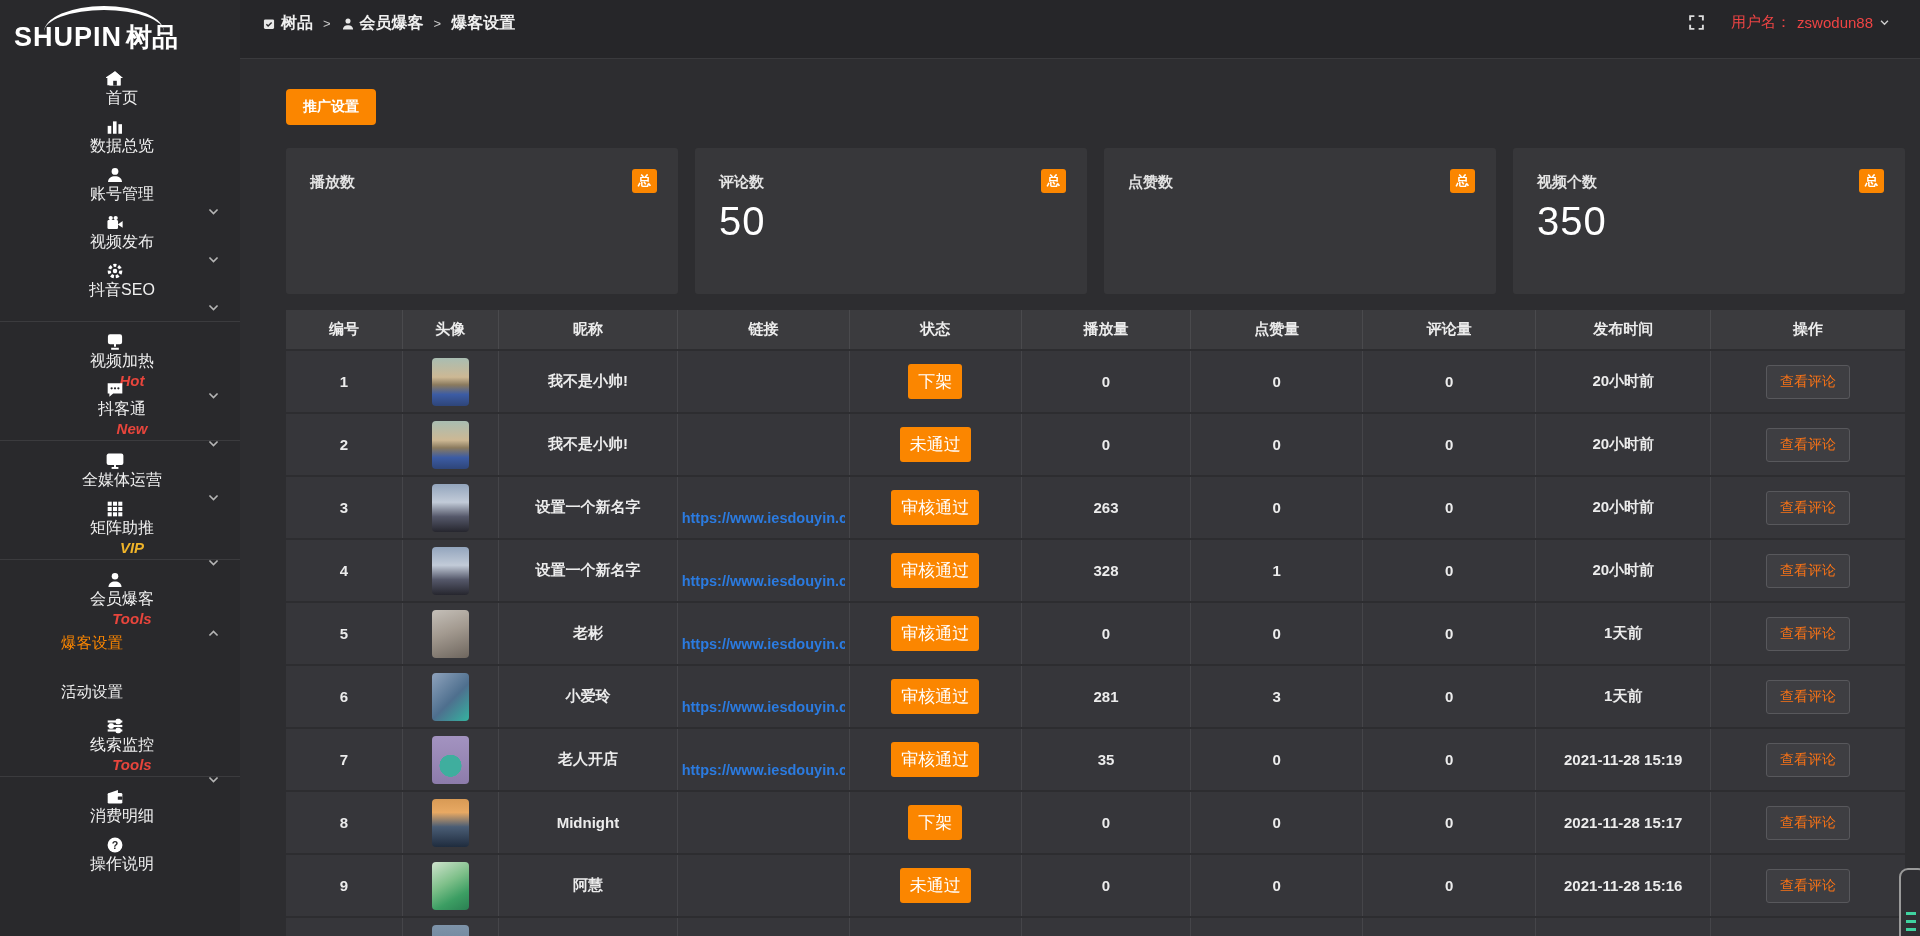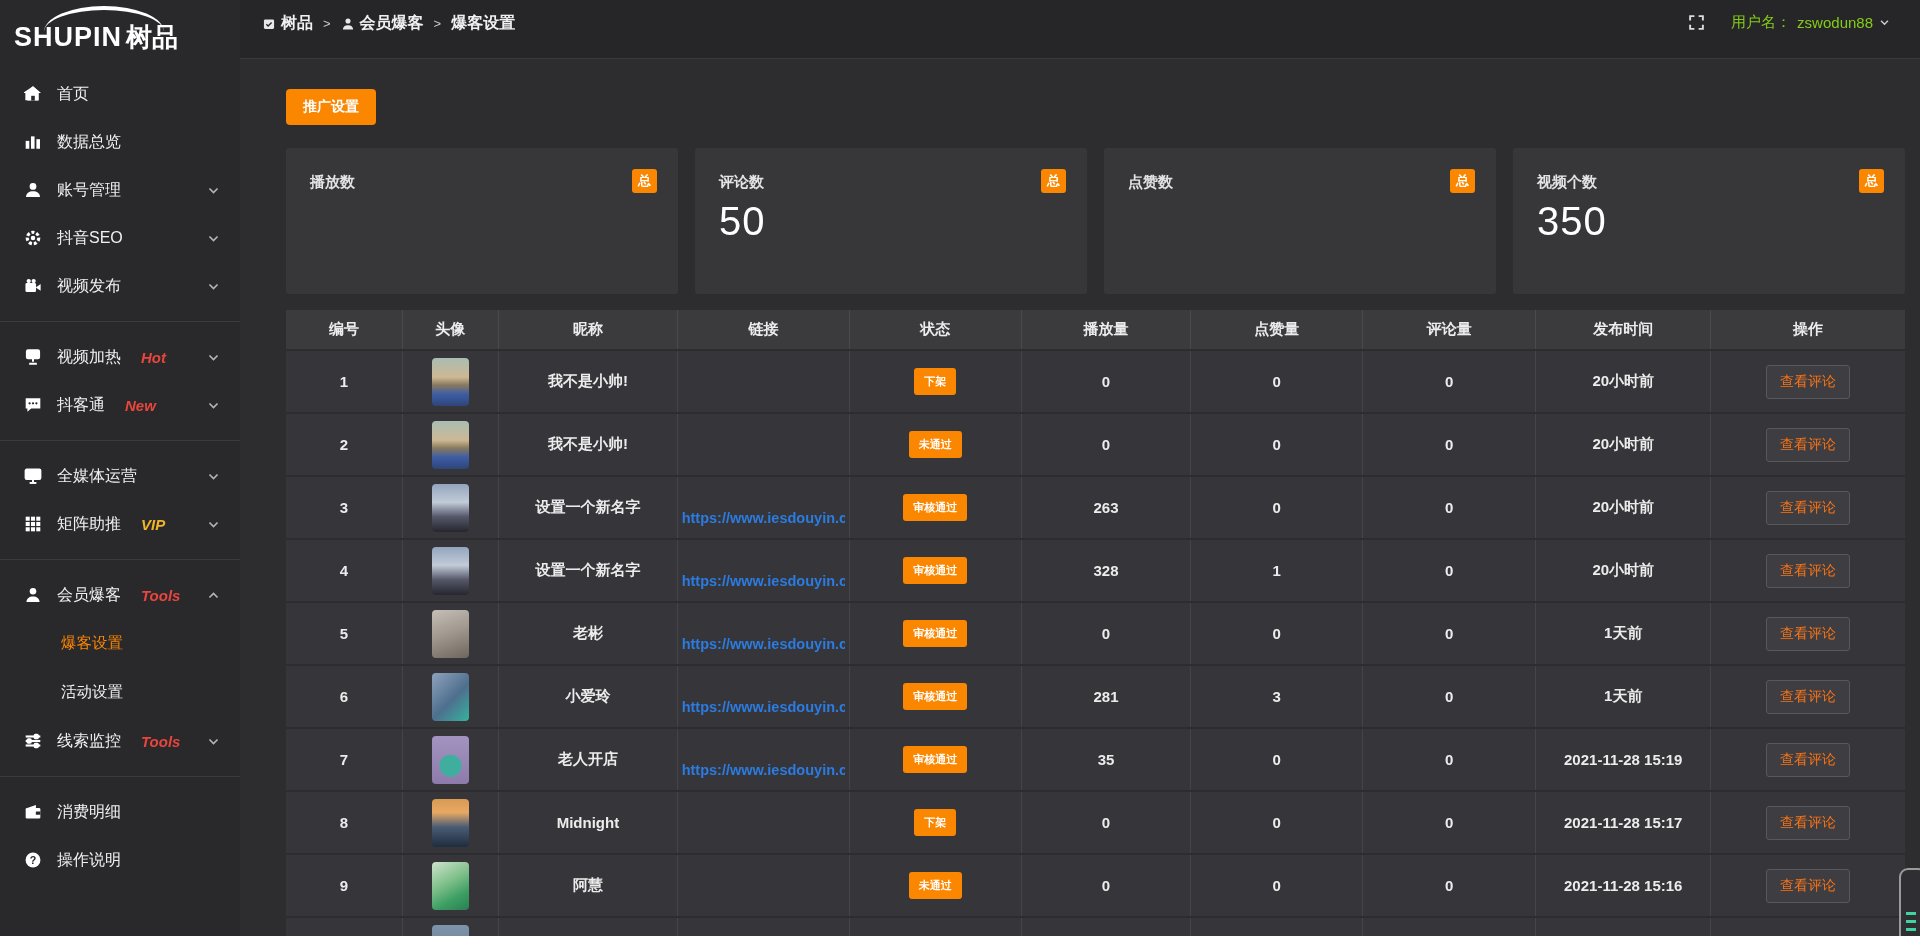--- a/index.html
+++ b/index.html
@@ -9,42 +9,42 @@
 
   
   .sidebar{position:absolute;left:0;top:0;width:240px;height:100%;background:#29292c;z-index:3;}
   .logo{position:relative;height:66px;padding:20px 0 0 14px;color:#fff;white-space:nowrap;}
   .logo-text{font-size:27px;font-weight:bold;letter-spacing:1px;}
   .logo-cn{font-size:26px;font-weight:bold;margin-left:4px;}
   .logo-arc{position:absolute;top:6px;left:44px;width:120px;height:26px;
     border-top:4px solid #fff;border-radius:50% 50% 0 0 / 100% 100% 0 0;}
   .menu{padding-top:4px;}
   .menu-item{display:flex;align-items:center;height:48px;padding:0 20px 0 24px;
-    color:#f0f0f0;cursor:pointer;font-size:16px;}
+    color:#f0f0f0;cursor:pointer;font-size:16px;flex-direction:column;}
   .mi-icon{width:18px;height:18px;margin-right:15px;color:#fff;display:flex;flex:none;}
   .mi-icon svg{width:100%;height:100%;}
   .mi-label{font-weight:500;}
   .mi-tag{font-style:italic;font-weight:bold;font-size:15px;margin-left:20px;}
   .mi-chevron{margin-left:auto;color:#b5b5b5;width:13px;height:13px;display:flex;}
   .mi-chevron svg{width:100%;height:100%;}
   .menu-divider{height:1px;background:#3b3b3e;margin:11px 0;}
   .submenu-item{height:49px;display:flex;align-items:center;padding-left:61px;
     font-size:15.5px;color:#f0f0f0;cursor:pointer;font-weight:500;}
   .submenu-item.active{color:var(--accent-orange,#fb8600);}
 
   
   .topbar{position:absolute;left:240px;top:0;right:0;height:59px;background:#262629;
     border-bottom:1px solid #3a3a3d;display:flex;align-items:flex-start;
     padding:13px 30px 0 22px;z-index:2;}
   .breadcrumb{display:flex;align-items:center;color:#f0f0f0;font-size:16px;font-weight:600;}
   .crumb{display:flex;align-items:center;gap:5px;cursor:pointer;}
   .crumb .c-icon{width:14px;height:14px;display:flex;color:#e8e8e8;}
   .crumb .c-icon svg{width:100%;height:100%;}
   .crumb-sep{color:#c9c9c9;font-size:13px;margin:0 10px;font-weight:400;}
-  .user-area{margin-left:auto;display:flex;align-items:center;color:#84cc16;font-size:15px;}
+  .user-area{margin-left:auto;display:flex;align-items:center;color:#ef4444;font-size:15px;}
   .fs-icon{width:17px;height:17px;color:#dcdcdc;margin-right:26px;cursor:pointer;display:flex;}
   .fs-icon svg{width:100%;height:100%;}
   .user-chip{display:flex;align-items:center;gap:6px;cursor:pointer;font-weight:500;}
   .uc-chev{width:11px;height:11px;color:#cfcfcf;display:flex;}
   .uc-chev svg{width:100%;height:100%;}
 
   
   .content{position:absolute;left:240px;top:60px;right:0;bottom:0;
     padding:29px 15px 0 46px;overflow:hidden;}
   .promo-btn{background:var(--accent-orange,#fb8600);color:#fff;border:none;border-radius:4px;
@@ -61,21 +61,21 @@
   .data-table{width:100%;margin-top:16px;border-collapse:collapse;table-layout:fixed;}
   .data-table th{background:#3b3b3e;height:40px;font-size:15px;color:#ececec;font-weight:700;
     border-right:1px solid #4a4a4d;}
   .data-table th:last-child{border-right:none;}
   .data-table td{background:#36363a;height:63px;text-align:center;vertical-align:middle;
     color:#ececec;font-size:15px;font-weight:700;border-right:1px solid #454549;
     border-top:2px solid #2d2d30;overflow:hidden;}
   .data-table td:last-child{border-right:none;}
   .avatar{width:37px;height:48px;border-radius:4px;margin:0 auto;}
   .status-badge{display:inline-block;background:var(--accent-orange,#fb8600);color:#fff;
-    font-size:11px;font-weight:700;padding:6px 10px;border-radius:3px;cursor:pointer;}
+    font-size:17px;font-weight:400;padding:6px 10px;border-radius:3px;cursor:pointer;}
   .link-a{color:var(--link-blue,#2b7be0);text-decoration:none;font-weight:600;font-size:14.5px;
     display:inline-block;max-width:96%;overflow:hidden;white-space:nowrap;cursor:pointer;margin-top:24px;}
   .action-btn{background:#3e3e42;border:1px solid #58585c;color:#f97316;font-size:14px;
     padding:7px 13px;border-radius:3px;cursor:pointer;font-family:inherit;font-weight:500;}
 
   
   .float-widget{position:absolute;right:-7px;top:868px;width:28px;height:110px;
     border:2px solid #9a9a9a;border-radius:9px;background:#2f2f33;z-index:5;overflow:hidden;}
   .widget-bars{position:absolute;left:5px;right:9px;top:42px;height:26px;
     background:repeating-linear-gradient(180deg,#3fd3a0 0 3px,transparent 3px 8px);}
@@ -121,42 +121,42 @@
           </span>
           <span class="mi-label">账号管理</span>
           <span class="mi-chevron">
             <svg viewBox="0 0 16 16" fill="none" stroke="currentColor" stroke-width="2">
               <path d="M3 5.5l5 5 5-5"></path>
             </svg>
           </span>
         </div>
         <div class="menu-item">
           <span class="mi-icon">
-            <svg viewBox="0 0 16 16">
-              <circle cx="8" cy="8" r="5.1" fill="none" stroke="currentColor" stroke-width="2.8" stroke-dasharray="2.7 1.7"></circle>
-              <circle cx="8" cy="8" r="2" fill="currentColor"></circle>
-            </svg>
-          </span>
-          <span class="mi-label">抖音SEO</span>
-          <span class="mi-chevron">
-            <svg viewBox="0 0 16 16" fill="none" stroke="currentColor" stroke-width="2">
-              <path d="M3 5.5l5 5 5-5"></path>
-            </svg>
-          </span>
-        </div>
-        <div class="menu-item">
-          <span class="mi-icon">
             <svg viewBox="0 0 16 16" fill="currentColor">
               <circle cx="4.2" cy="3.6" r="1.9"></circle>
               <circle cx="8.6" cy="3.6" r="1.9"></circle>
               <rect x="1.3" y="5.4" width="9.4" height="8" rx="1.2"></rect>
               <path d="M10.7 9 14.8 6.2v6L10.7 9.6z"></path>
             </svg>
           </span>
           <span class="mi-label">视频发布</span>
+          <span class="mi-chevron">
+            <svg viewBox="0 0 16 16" fill="none" stroke="currentColor" stroke-width="2">
+              <path d="M3 5.5l5 5 5-5"></path>
+            </svg>
+          </span>
+        </div>
+        <div class="menu-item">
+          <span class="mi-icon">
+            <svg viewBox="0 0 16 16">
+              <circle cx="8" cy="8" r="5.1" fill="none" stroke="currentColor" stroke-width="2.8" stroke-dasharray="2.7 1.7"></circle>
+              <circle cx="8" cy="8" r="2" fill="currentColor"></circle>
+            </svg>
+          </span>
+          <span class="mi-label">抖音SEO</span>
           <span class="mi-chevron">
             <svg viewBox="0 0 16 16" fill="none" stroke="currentColor" stroke-width="2">
               <path d="M3 5.5l5 5 5-5"></path>
             </svg>
           </span>
         </div>
         <div class="menu-divider"></div>
         <div class="menu-item">
           <span class="mi-icon">
             <svg viewBox="0 0 16 16" fill="none" stroke="currentColor" stroke-width="1.8">

